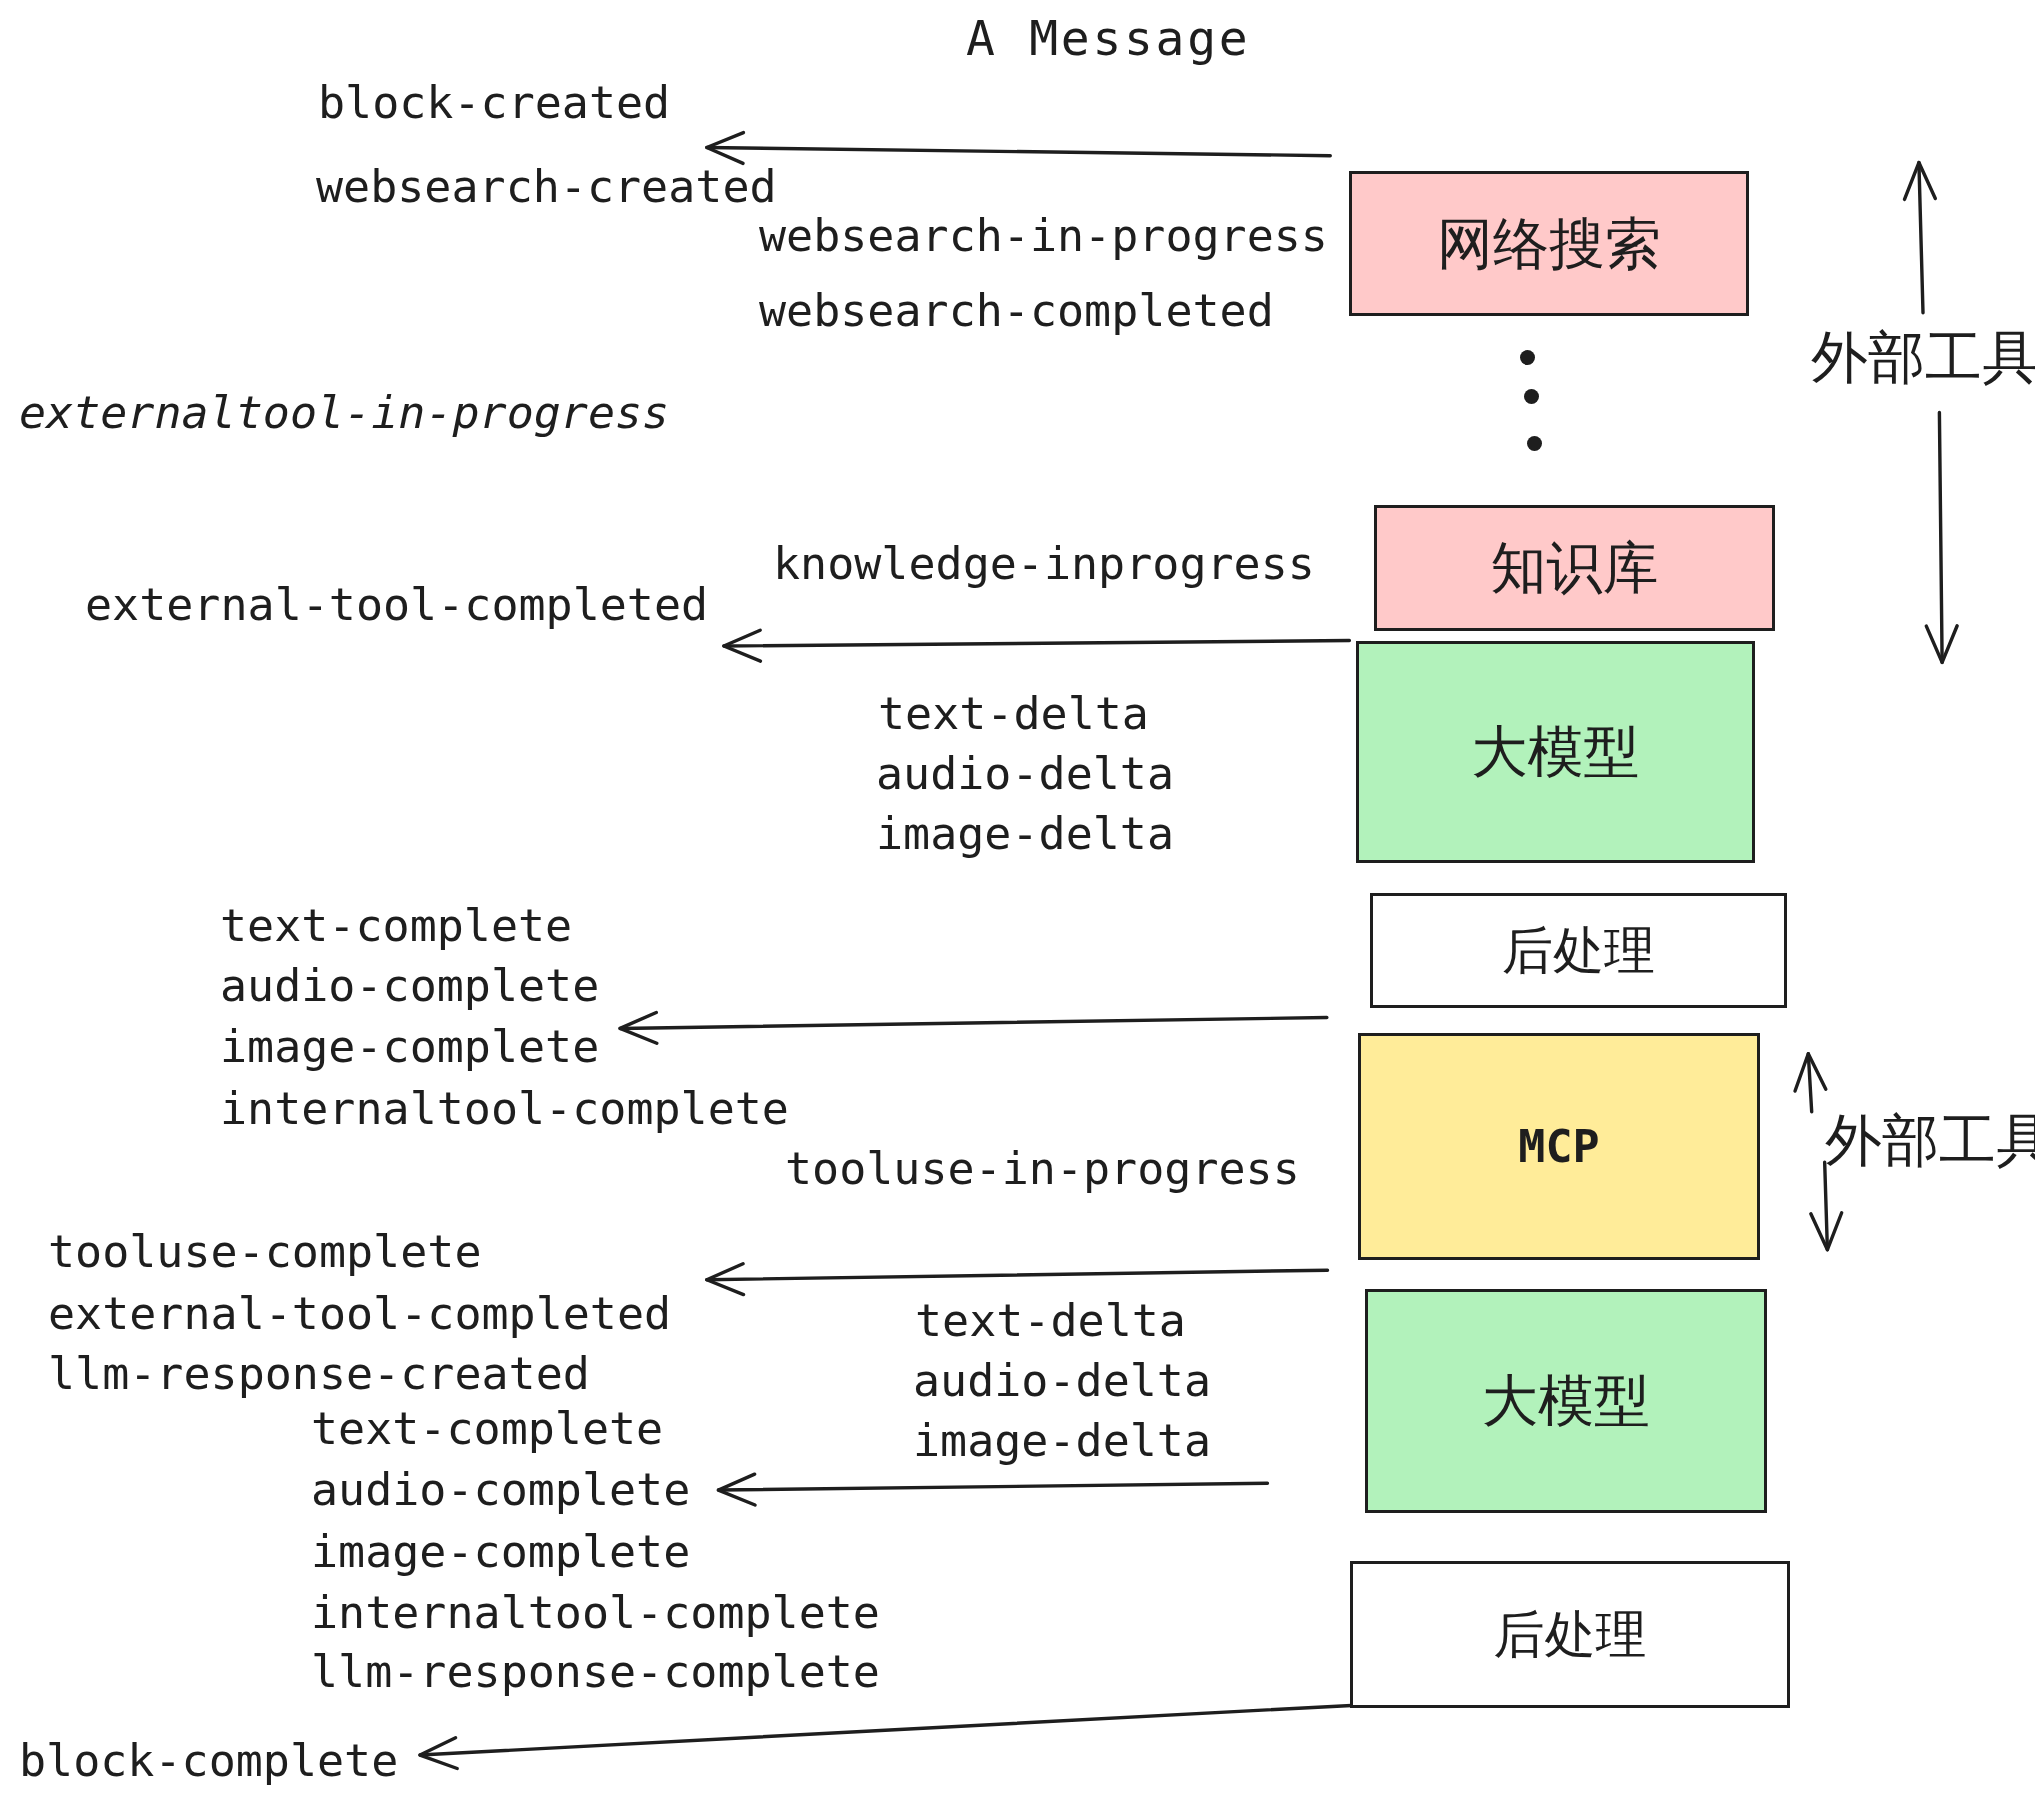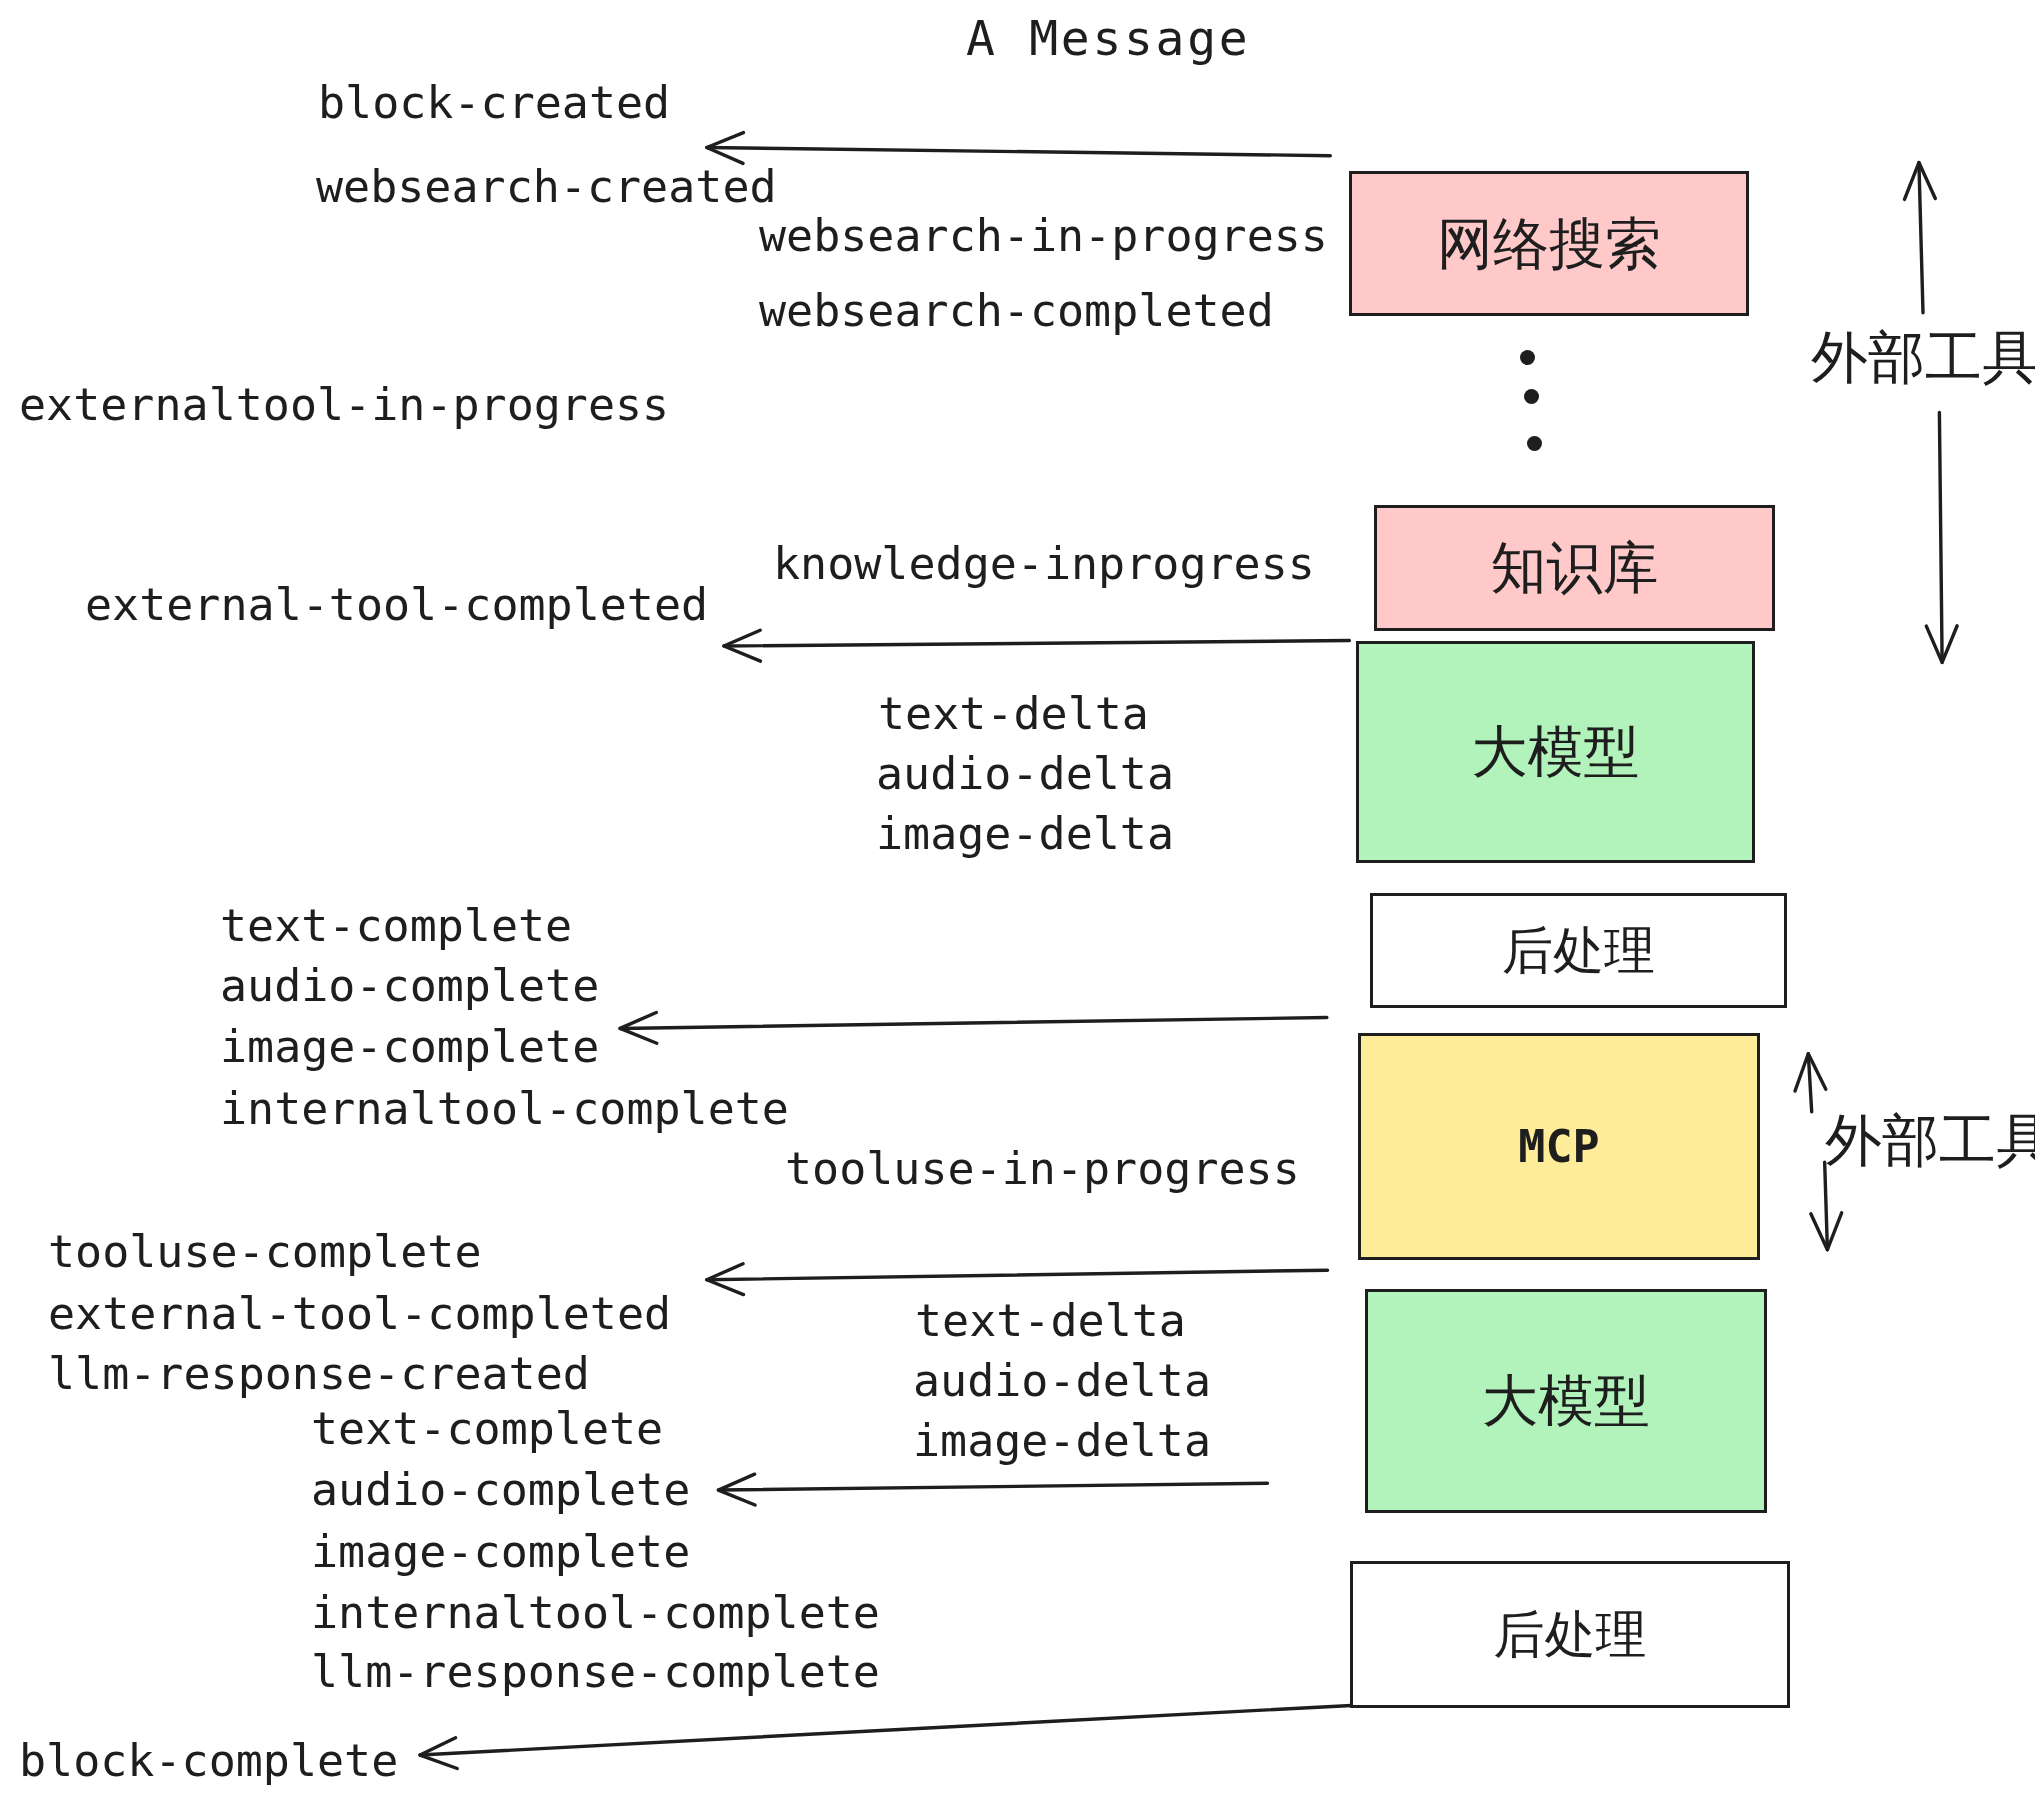--- a/index.html
+++ b/index.html
@@ -119,21 +119,21 @@
     <div class="node" style="left: 1365px; top: 1289px; width: 402px; height: 224px; background: rgb(178, 242, 187);">
       <span style="font-size: 56px;">大模型</span>
     </div>
     <div class="node" style="left: 1350px; top: 1561px; width: 440px; height: 147px; background: rgb(255, 255, 255);">
       <span style="font-size: 51px;">后处理</span>
     </div>
     <div class="event" style="left: 318px; top: 80px;">block-created</div>
     <div class="event" style="left: 316px; top: 164px;">websearch-created</div>
     <div class="event" style="left: 759px; top: 213px;">websearch-in-progress</div>
     <div class="event" style="left: 759px; top: 288px;">websearch-completed</div>
-    <div class="event" style="left: 19px; top: 382px;">externaltool-in-progress</div>
+    <div class="event" style="left: 19px; top: 390px; font-style: italic;">externaltool-in-progress</div>
     <div class="event" style="left: 773px; top: 541px;">knowledge-inprogress</div>
     <div class="event" style="left: 85px; top: 582px;">external-tool-completed</div>
     <div class="event" style="left: 878px; top: 691px;">text-delta</div>
     <div class="event" style="left: 876px; top: 751px;">audio-delta</div>
     <div class="event" style="left: 876px; top: 811px;">image-delta</div>
     <div class="event" style="left: 220px; top: 903px;">text-complete</div>
     <div class="event" style="left: 220px; top: 963px;">audio-complete</div>
     <div class="event" style="left: 220px; top: 1024px;">image-complete</div>
     <div class="event" style="left: 220px; top: 1086px;">internaltool-complete</div>
     <div class="event" style="left: 785px; top: 1146px;">tooluse-in-progress</div>

